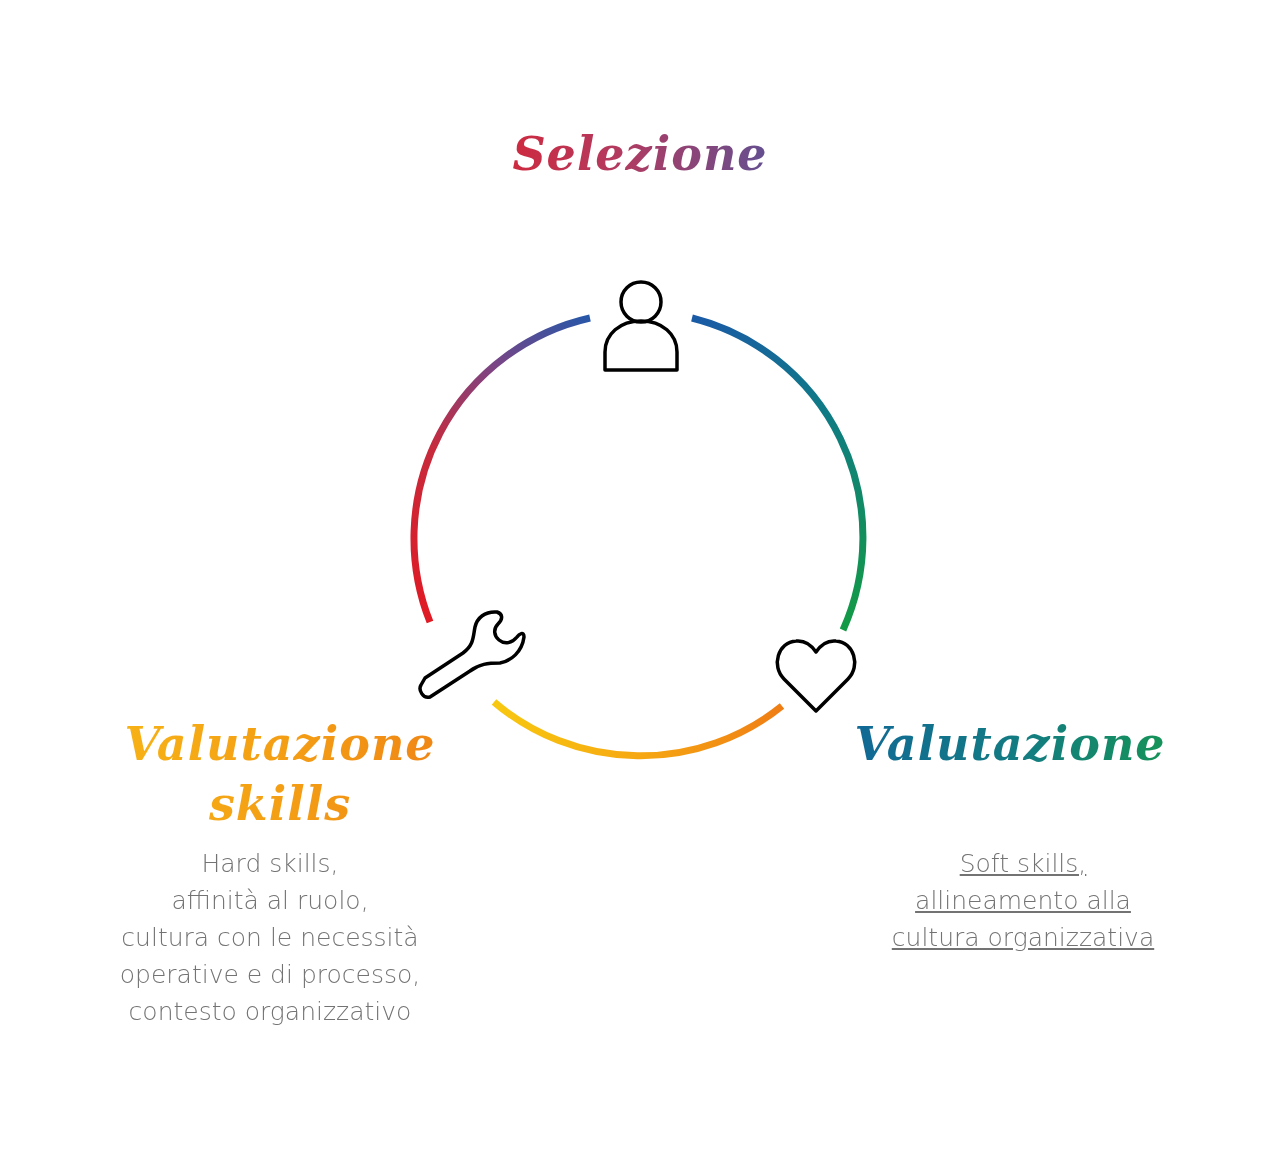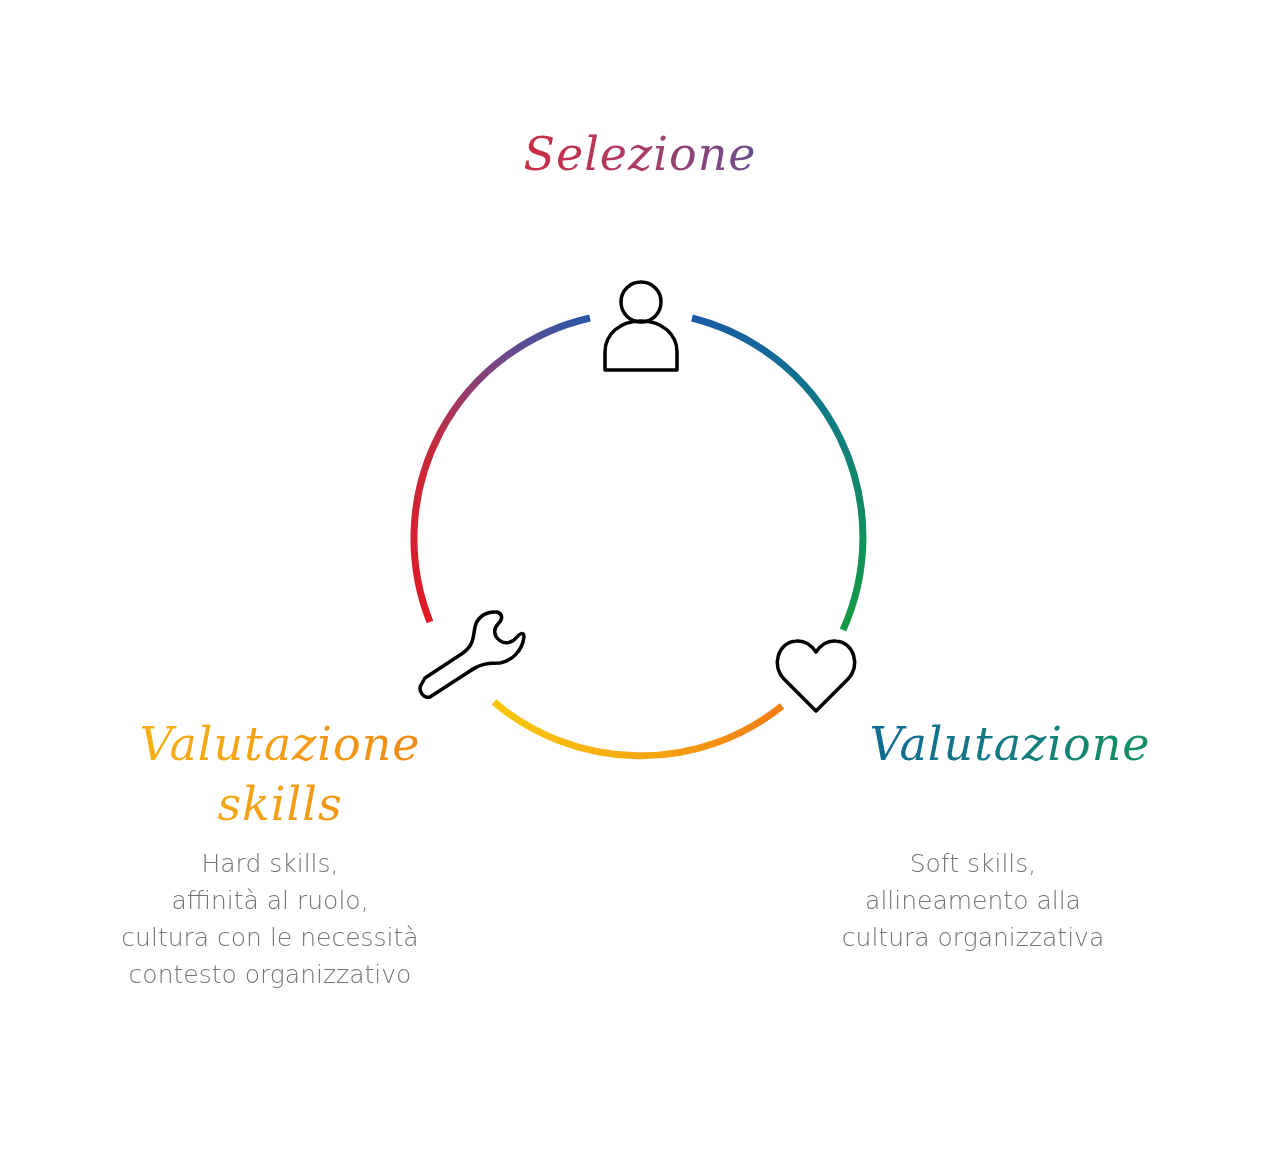--- a/index.html
+++ b/index.html
@@ -1,37 +1,37 @@
 <!DOCTYPE html>
 <html><head>
 <meta charset="utf-8">
 <style>
   html, body { margin: 0; padding: 0; background: #ffffff; }
   body { width: 1280px; height: 1152px; position: relative; overflow: hidden; font-family: "Liberation Sans", sans-serif; }
   .title {
     position: absolute; text-align: center;
-    font-family: "DejaVu Serif", serif; font-style: italic; font-weight: normal;
+    font-family: "DejaVu Serif", serif; font-style: italic; font-weight: bold;
     font-size: 46px; line-height: 60px; letter-spacing: 1px;
     -webkit-background-clip: text; background-clip: text; color: transparent;
   }
   .title span { display: block; }
   #t-top { left: 440px; top: 124px; width: 400px;
     background-image: linear-gradient(90deg, #e0202a 0%, #b23a60 45%, #3d5aa8 100%); }
   #t-left { left: 100px; top: 714px; width: 360px;
     background-image: linear-gradient(90deg, #f7b516 0%, #f39a14 60%, #ef8316 100%); }
   #t-right { left: 815px; top: 714px; width: 390px;
     background-image: linear-gradient(90deg, #10649a 0%, #137d80 55%, #16994c 100%); }
   .desc {
     position: absolute; text-align: center; color: #737373;
     font-family: "DejaVu Sans", sans-serif; font-weight: 300;
     font-size: 25px; line-height: 37px;
   }
   .desc span { display: block; }
   #d-left { left: 70px; top: 845px; width: 400px; }
-  #d-right { left: 778px; top: 845px; width: 390px; }
+  #d-right { left: 828px; top: 845px; width: 390px; text-decoration: underline; }
   svg.diagram { position: absolute; left: 0; top: 0; }
 </style>
 </head>
 <body>
 
 <svg class="diagram" width="1280" height="1152" viewBox="0 0 1280 1152">
   <defs>
     <linearGradient id="g-left" x1="430" y1="622" x2="590" y2="318" gradientUnits="userSpaceOnUse">
       <stop offset="0" stop-color="#e01a24"></stop>
       <stop offset="0.45" stop-color="#c72a3c"></stop>
@@ -94,20 +94,21 @@
 </div>
 
 <div id="t-right" class="title">
   <span>Valutazione</span>
 </div>
 
 <div id="d-left" class="desc">
   <span>Hard skills,</span>
   <span>affinità al ruolo,</span>
   <span>cultura con le necessità</span>
+  <span>operative e di processo,</span>
   <span>contesto organizzativo</span>
 </div>
 
 <div id="d-right" class="desc">
   <span>Soft skills,</span>
   <span>allineamento alla</span>
   <span>cultura organizzativa</span>
 </div>
 
 </body></html>

